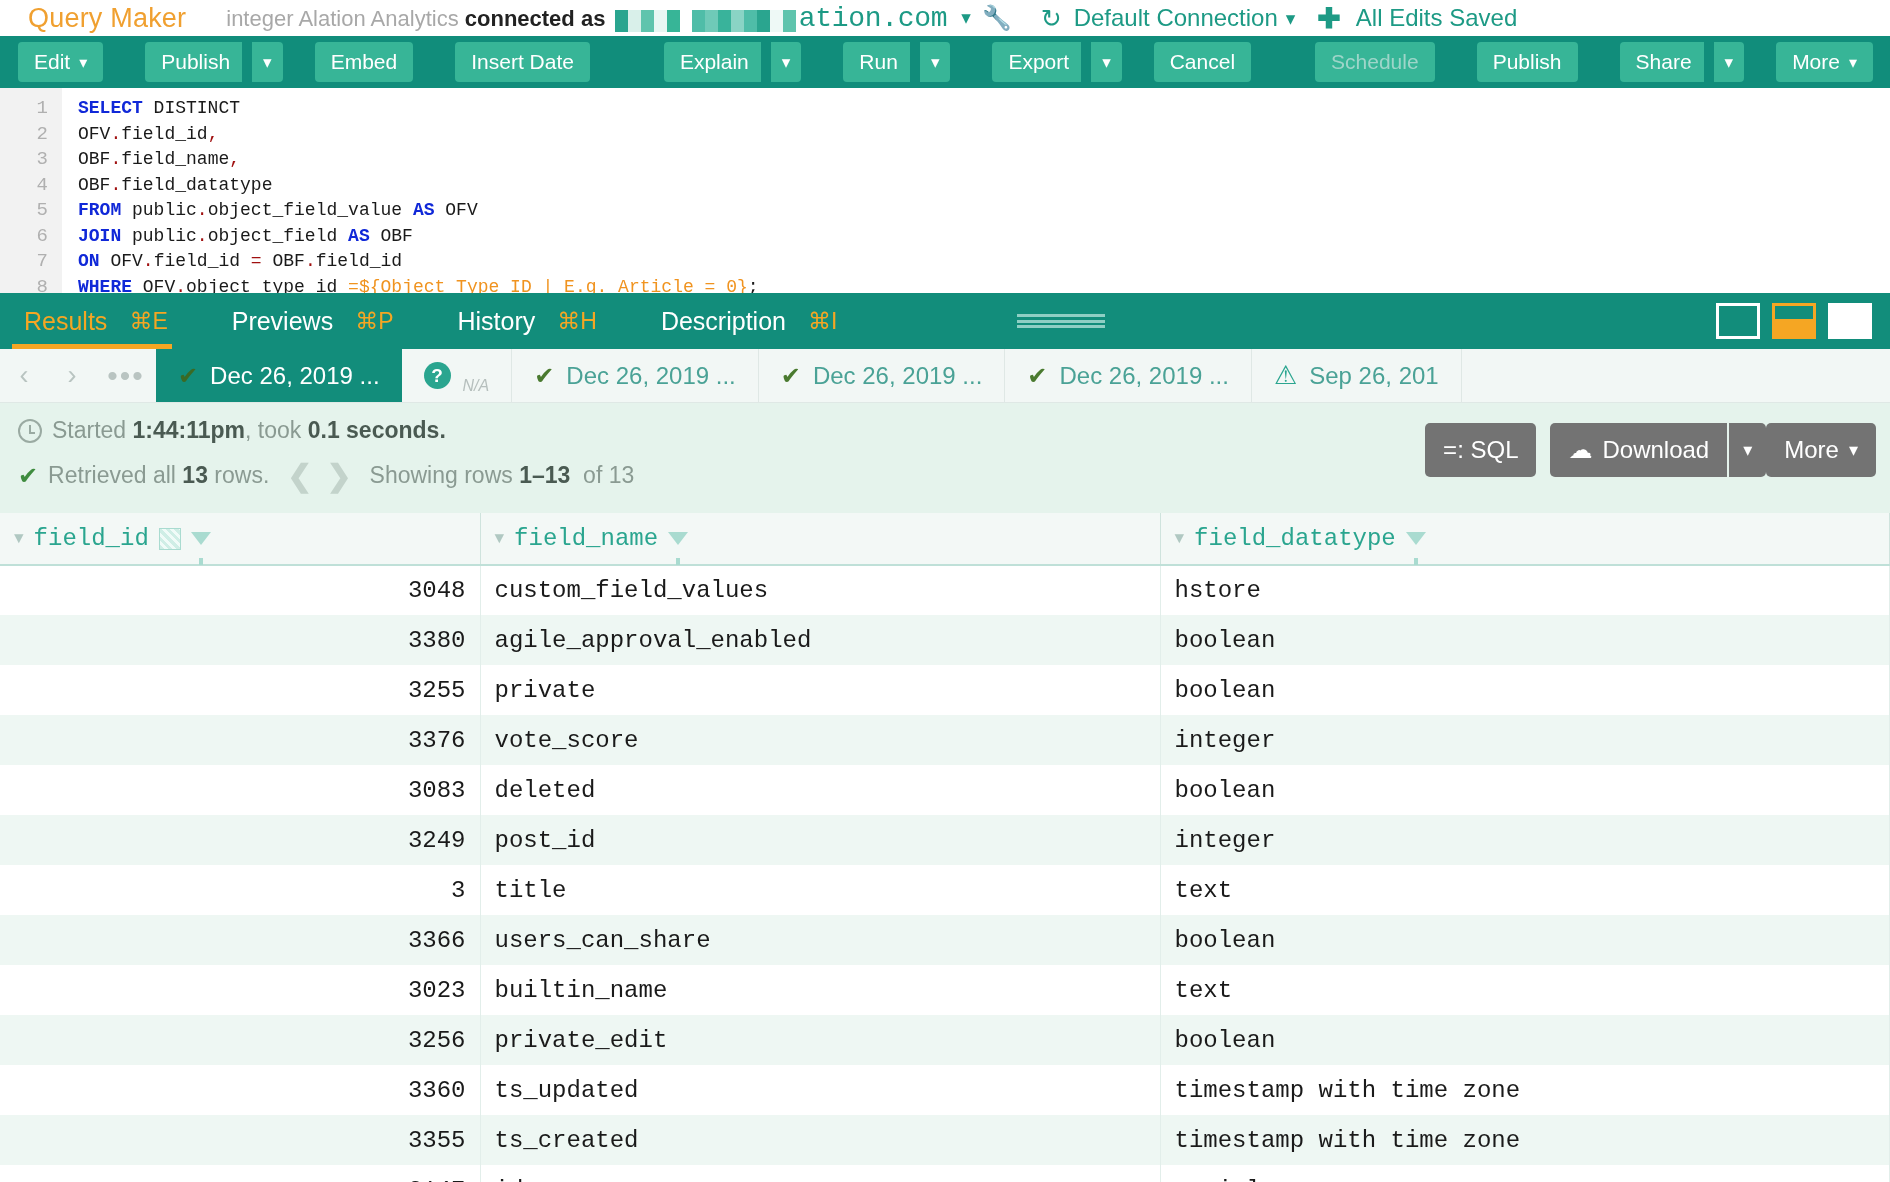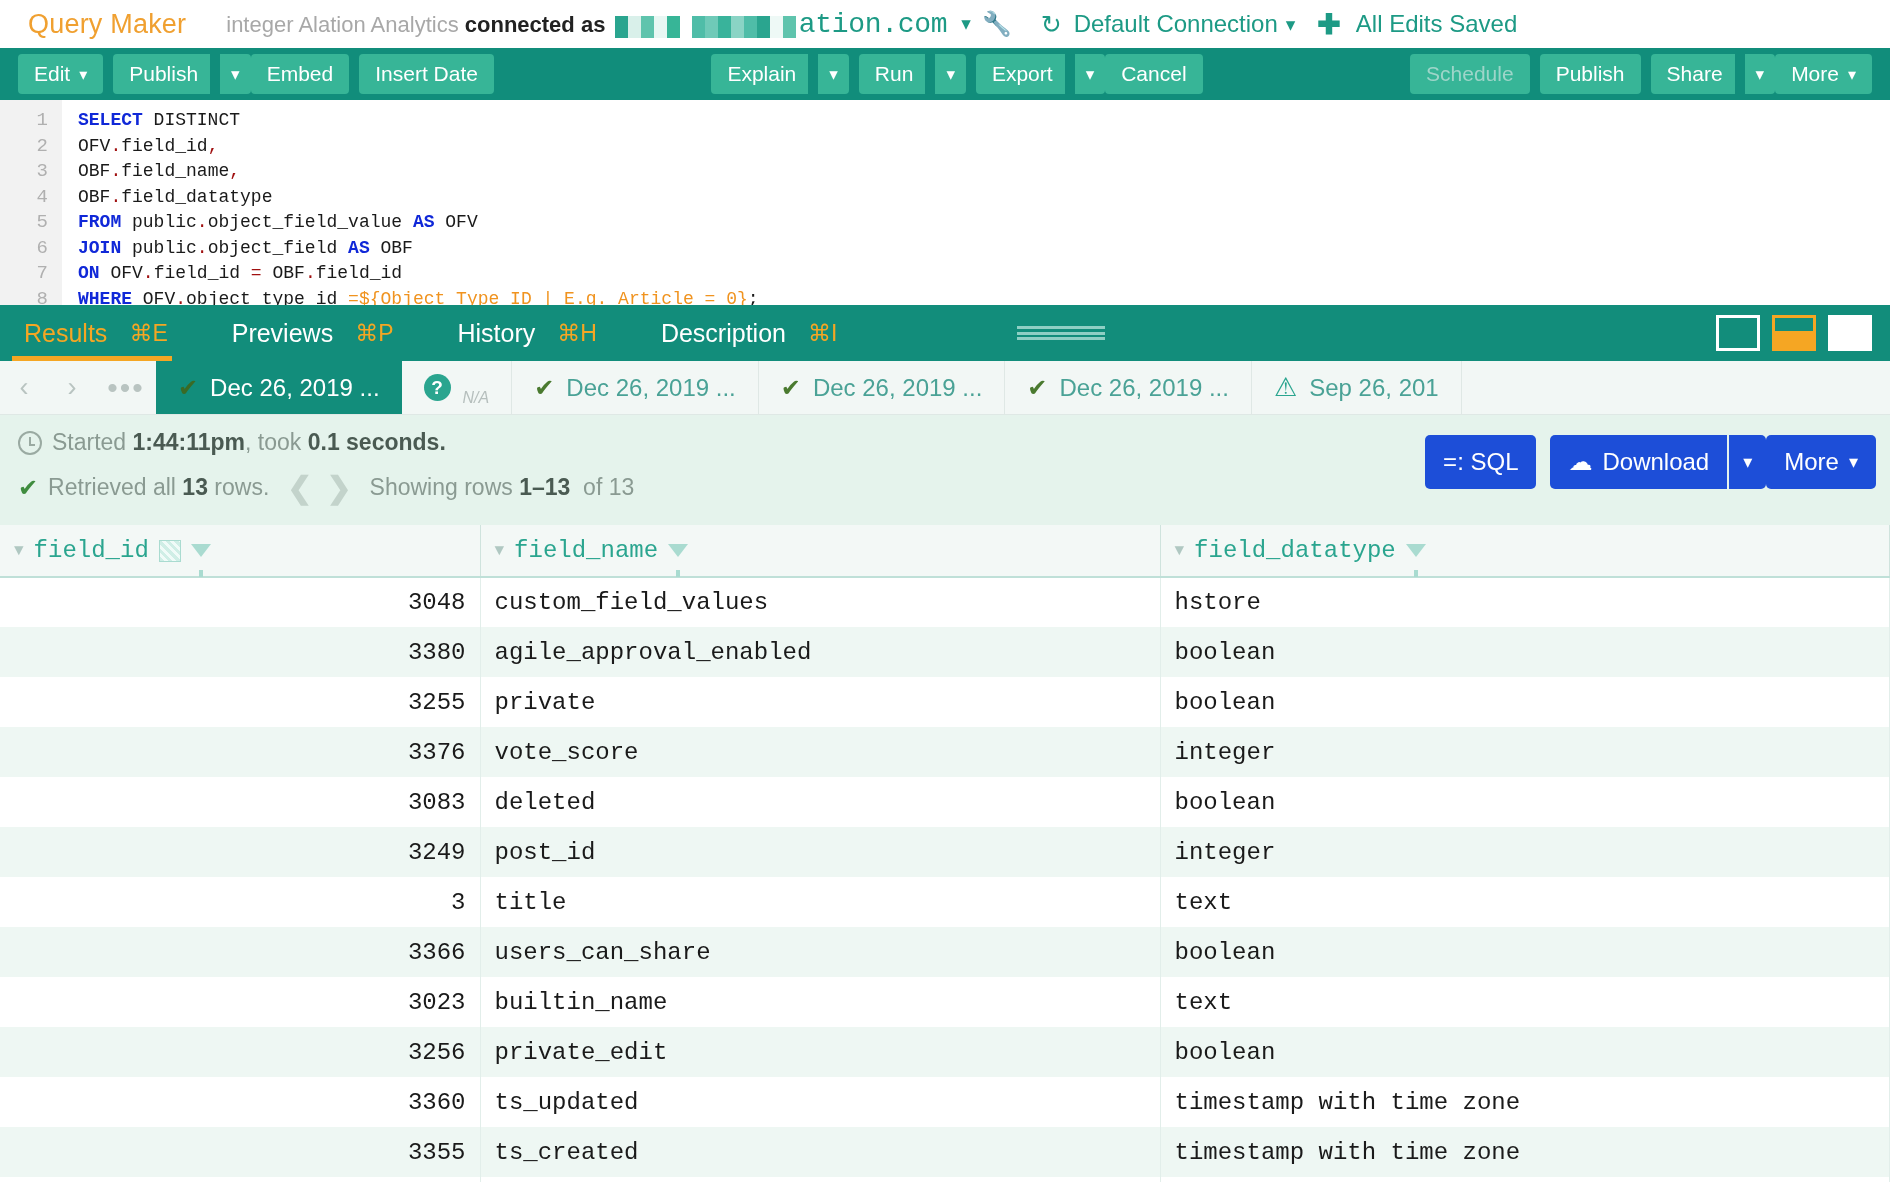--- a/index.html
+++ b/index.html
@@ -5,21 +5,21 @@
   * { box-sizing: border-box; margin: 0; padding: 0; }
   html, body {
     width: 1890px; height: 1182px;
     background: #ffffff;
     font-family: "Liberation Sans", sans-serif;
     overflow: hidden;
   }
 
   
   .topbar {
-    height: 48px;
+    height: 36px;
     display: flex; align-items: center;
     padding: 0 0 0 28px;
     background: #ffffff;
     white-space: nowrap;
   }
   .app-title {
     color: #f0a030; font-size: 27px; font-weight: 400;
     letter-spacing: .2px;
   }
   .conn-text { margin-left: 40px; font-size: 22px; color: #3b3b3b; }
@@ -47,20 +47,21 @@
   .refresh { font-size: 25px; margin-left: 28px; }
   .connname { font-size: 24px; color: #1d9a85; margin-left: 12px; }
   .plus { font-size: 28px; color: #1d9a85; font-weight: bold; margin-left: 12px; }
   .saved { font-size: 24px; color: #1d9a85; margin-left: 15px; }
 
   
   .toolbar {
     height: 52px; background: #118d7b;
     display: flex; align-items: center; padding: 0 18px;
     position: relative;
+    gap: 32px;
   }
   .btn {
     height: 40px; background: #37b597; color: #fff;
     border: none; border-radius: 4px;
     font-family: "Liberation Sans", sans-serif;
     font-size: 21px; padding: 0 16px;
     display: flex; align-items: center; justify-content: center;
     cursor: pointer; white-space: nowrap;
   }
   .btn.split-main { border-radius: 4px 0 0 4px; padding-right: 12px; }
@@ -182,21 +183,21 @@
     width: 6px; height: 2px; background: #9aaaa2;
   }
   .okck { color: #3f8c3f; font-size: 24px; margin-right: 10px; }
   .pg-arrows { display: flex; gap: 14px; margin: 0 18px; }
   .pg-arrows span { color: #c3d3cb; font-size: 30px; font-weight: bold; cursor: pointer; }
   .status-right {
     position: absolute; right: 14px; top: 20px;
     display: flex; align-items: center;
   }
   .rbtn {
-    height: 54px; background: #1d4ed8; color: #fff;
+    height: 54px; background: #737373; color: #fff;
     border-radius: 5px; display: flex; align-items: center;
     padding: 0 18px; font-size: 24px; cursor: pointer; white-space: nowrap;
   }
   .rbtn + .rbtn, .rsplit { margin-left: 14px; }
   .rsplit { display: flex; }
   .rsplit .main { border-radius: 5px 0 0 5px; }
   .rsplit .cr { border-radius: 0 5px 5px 0; padding: 0 14px; margin-left: 2px; font-size: 18px; }
 
   
   .tablewrap { background: #fff; }

